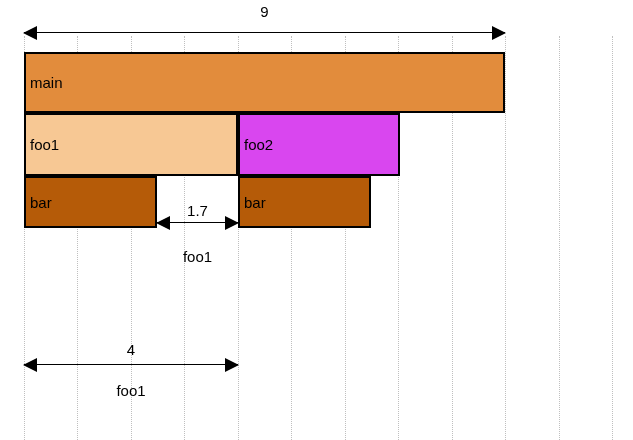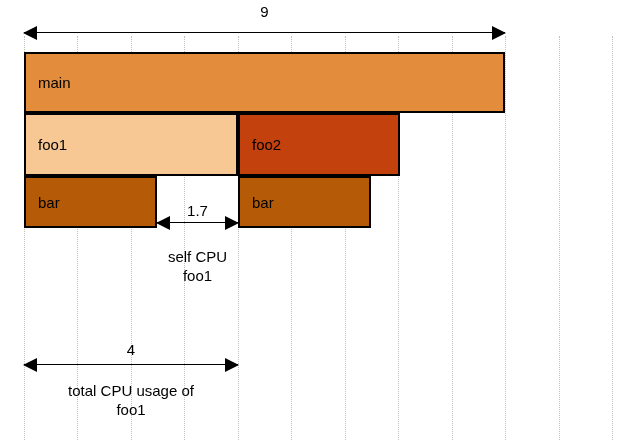--- a/index.html
+++ b/index.html
@@ -36,21 +36,21 @@
     box-sizing: border-box;
     border: 2px solid #000000;
     display: flex;
     align-items: center;
     overflow: hidden;
   }
   .frame .frame-label {
     font-size: 15px;
     line-height: 1;
     color: #000000;
-    padding-left: 12px;
+    padding-left: 4px;
     white-space: nowrap;
   }
   .measure {
     position: absolute;
     height: 0;
     border-top: 1.6px solid #000000;
   }
   .arrowhead {
     position: absolute;
     width: 0;
@@ -105,21 +105,21 @@
       <div class="gridline" style="left: 611.95px;"></div>
     </div>
 
   <div class="framelayer">
       <div class="frame" style="left: 24px; top: 52px; width: 481px; height: 61px; background: rgb(226, 140, 60);">
         <span class="frame-label">main</span>
       </div>
       <div class="frame" style="left: 24px; top: 113px; width: 214px; height: 63px; background: rgb(247, 200, 148);">
         <span class="frame-label">foo1</span>
       </div>
-      <div class="frame" style="left: 238px; top: 113px; width: 162px; height: 63px; background: #c2410c;">
+      <div class="frame" style="left: 238px; top: 113px; width: 162px; height: 63px; background: #d946ef;">
         <span class="frame-label">foo2</span>
       </div>
       <div class="frame" style="left: 24px; top: 176px; width: 133px; height: 52px; background: rgb(181, 91, 8);">
         <span class="frame-label">bar</span>
       </div>
       <div class="frame" style="left: 238px; top: 176px; width: 133px; height: 52px; background: rgb(181, 91, 8);">
         <span class="frame-label">bar</span>
       </div>
     </div>
 
@@ -128,27 +128,25 @@
         <div class="arrowhead left"></div>
         <div class="arrowhead right"></div>
       </div>
       <div class="measure-value" style="left: 24px; top: 4px; width: 481px;">9</div>
       <div class="measure" style="left: 157px; top: 222px; width: 81px;">
         <div class="arrowhead left"></div>
         <div class="arrowhead right"></div>
       </div>
       <div class="measure-value" style="left: 157px; top: 203px; width: 81px;">1.7</div>
       <div class="caption" style="left: 127px; top: 248px; width: 141px;">
-        <div>self CPU</div>
         <div>foo1</div>
       </div>
       <div class="measure" style="left: 24px; top: 364px; width: 214px;">
         <div class="arrowhead left"></div>
         <div class="arrowhead right"></div>
       </div>
       <div class="measure-value" style="left: 24px; top: 342px; width: 214px;">4</div>
       <div class="caption" style="left: 21px; top: 382px; width: 220px;">
-        <div>total CPU usage of</div>
         <div>foo1</div>
       </div>
     </div>
 
 </div>
 
 </body></html>

